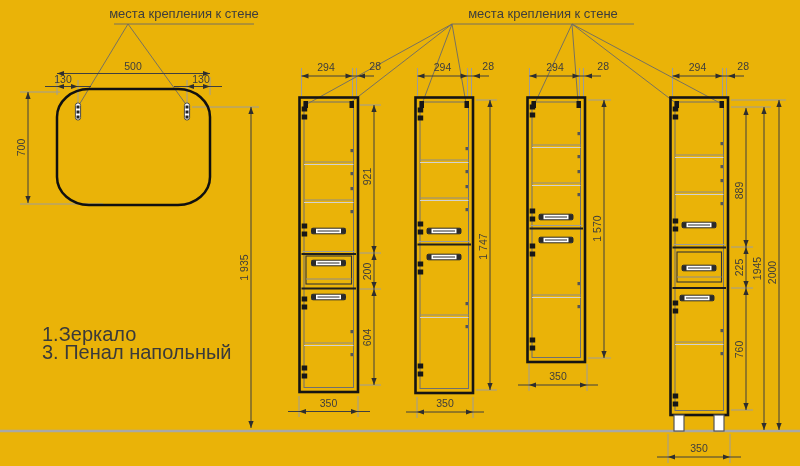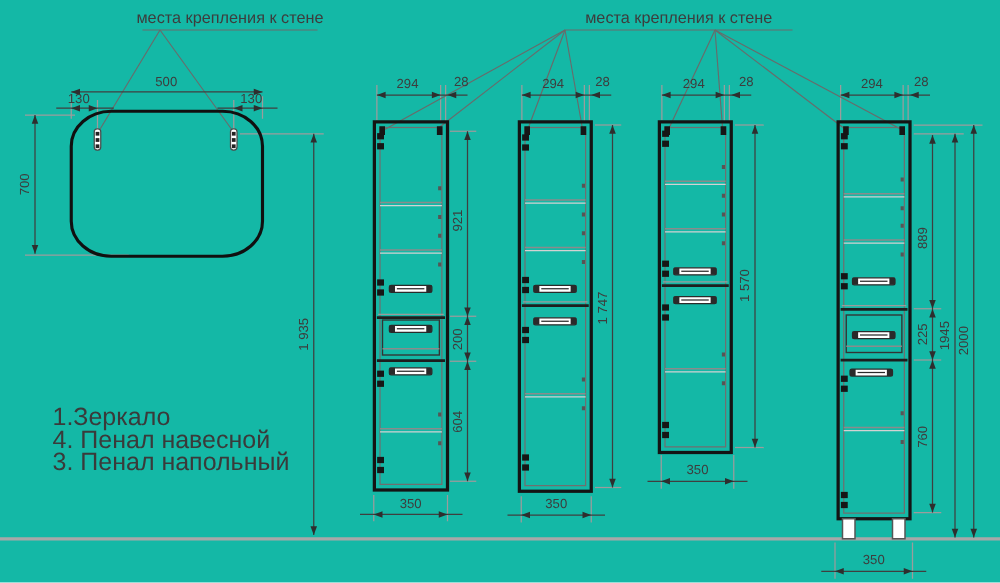--- a/index.html
+++ b/index.html
@@ -1,16 +1,16 @@
 <!DOCTYPE html>
 <html><head>
 <meta charset="utf-8">
 <style>
   html,body{margin:0;padding:0;background:#fff;}
-  .stage{position:relative;width:800px;height:466px;background:#14b8a6;overflow:hidden;
+  .stage{position:relative;width:800px;height:466px;background:#eab308;overflow:hidden;
          font-family:"Liberation Sans", sans-serif;}
   .stage svg{position:absolute;left:0;top:0;}
 
   
   .outer{fill:none;stroke:#141414;stroke-width:2.6;}
   .inner{fill:none;stroke:#6f6f6f;stroke-width:1;}
   .shelf{stroke:#8b8b8b;stroke-width:1.1;}
   .shelf2{stroke:#d2d2d2;stroke-width:1;}
   .lightline{stroke:#9a9a9a;stroke-width:1;}
   .divider{stroke:#1d1d1d;stroke-width:2.2;}
@@ -25,21 +25,21 @@
   .ext{stroke:#9c9c9c;stroke-width:1;}
   .lead{stroke:#6a6a6a;stroke-width:0.9;}
   .floorline{stroke:#a8a8a8;stroke-width:2.6;}
   .arrowhead{fill:#2e2e2e;}
   .mirror-shape{fill:none;stroke:#101010;stroke-width:2.5;}
   .bracket-o{fill:#fff;stroke:#4a4a4a;stroke-width:1;}
   .bracket-f{fill:#222;}
 
   
   .dlab{position:absolute;width:36px;text-align:center;font-size:10.5px;color:#3d3d3d;line-height:13px;}
-  .dlab.small{width:24px;}
+  .dlab.small{width:24px;text-align:right;}
   .dlabv{position:absolute;width:44px;height:13px;text-align:center;font-size:10.5px;color:#3d3d3d;
          line-height:13px;transform:rotate(-90deg);}
   .wall-label{position:absolute;width:150px;text-align:center;font-size:13px;color:#3d3d3d;}
   .legend{position:absolute;left:42px;top:326px;font-size:20px;color:#3a3a3a;line-height:17.8px;}
 </style>
 </head>
 <body>
 
 <div class="stage">
 
@@ -379,16 +379,15 @@
   <div class="dlab small" style="left:725px;top:60px;">28</div>
   <div class="dlabv" style="left:716.5px;top:183.5px;">889</div>
   <div class="dlabv" style="left:716.5px;top:260.5px;">225</div>
   <div class="dlabv" style="left:716.5px;top:342.5px;">760</div>
   <div class="dlabv" style="left:735px;top:261.5px;">1945</div>
   <div class="dlabv" style="left:750px;top:265.5px;">2000</div>
   <div class="dlab" style="left:681px;top:441.5px;">350</div>
 
   <div class="legend">
     <div>1.Зеркало</div>
-    <div>4. Пенал навесной</div>
     <div>3. Пенал напольный</div>
   </div>
 </div>
 
 </body></html>

